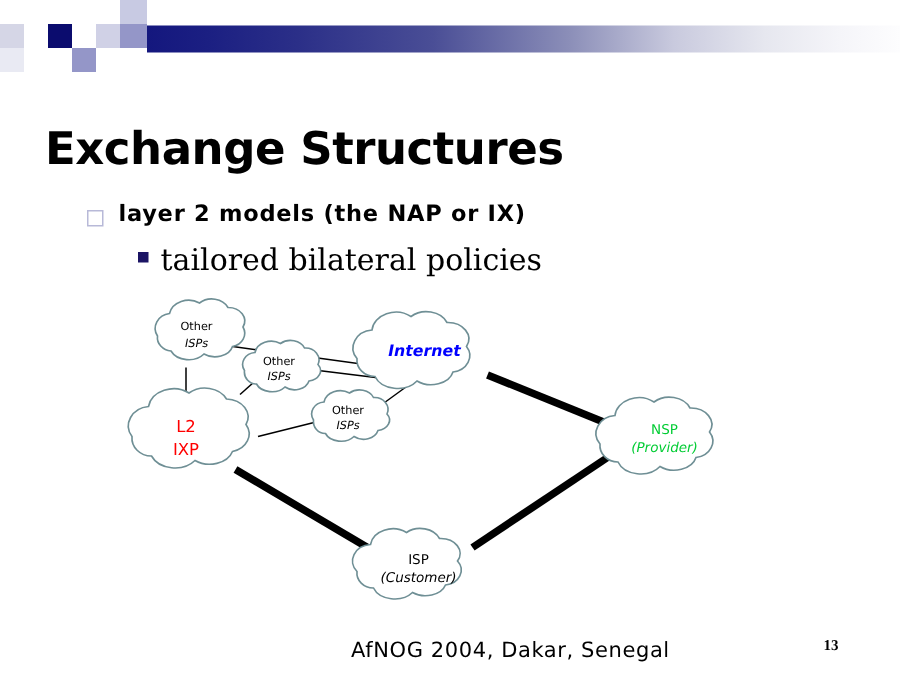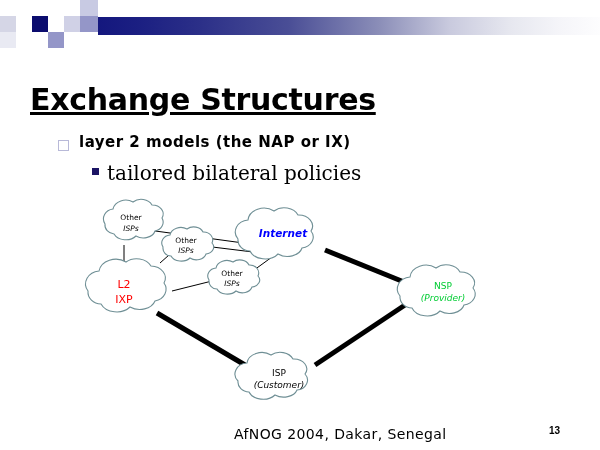--- a/index.html
+++ b/index.html
@@ -35,21 +35,20 @@
 
   
   #title {
     position:absolute; left:30px; top:82px;
     font-family: "DejaVu Sans", sans-serif;
     font-weight: bold;
     font-size: 30px;
     color: #000000;
     letter-spacing: -0.3px;
     white-space: nowrap;
-    text-decoration: underline;
   }
 
   
   #bullet1 {
     position:absolute; left:58px; top:133px;
     display:flex; align-items:flex-end; gap:10px;
   }
   #bullet1 .marker {
     width:9px; height:9px; margin-top:5px;
     border:1.5px solid #b8b9d8;
@@ -96,21 +95,21 @@
 
   
   #footer-text {
     position:absolute; left:234px; top:426px;
     font-family: "DejaVu Sans", sans-serif;
     font-size: 14px; color:#000; letter-spacing:0.4px;
     white-space:nowrap;
   }
   #footer-page {
     position:absolute; left:549px; top:425px;
-    font-family: Liberation Sans, sans-serif;
+    font-family: Liberation Serif, serif;
     font-size: 10px; font-weight:bold; color:#000;
   }
 </style>
 </head>
 <body>
 
 <div id="deco">
 
   <div class="sq" style="left:0px;  top:0px;  width:16px; height:16px; background:#ffffff;"></div>
   <div class="sq" style="left:0px;  top:16px; width:16px; height:16px; background:#d5d6e6;"></div>

